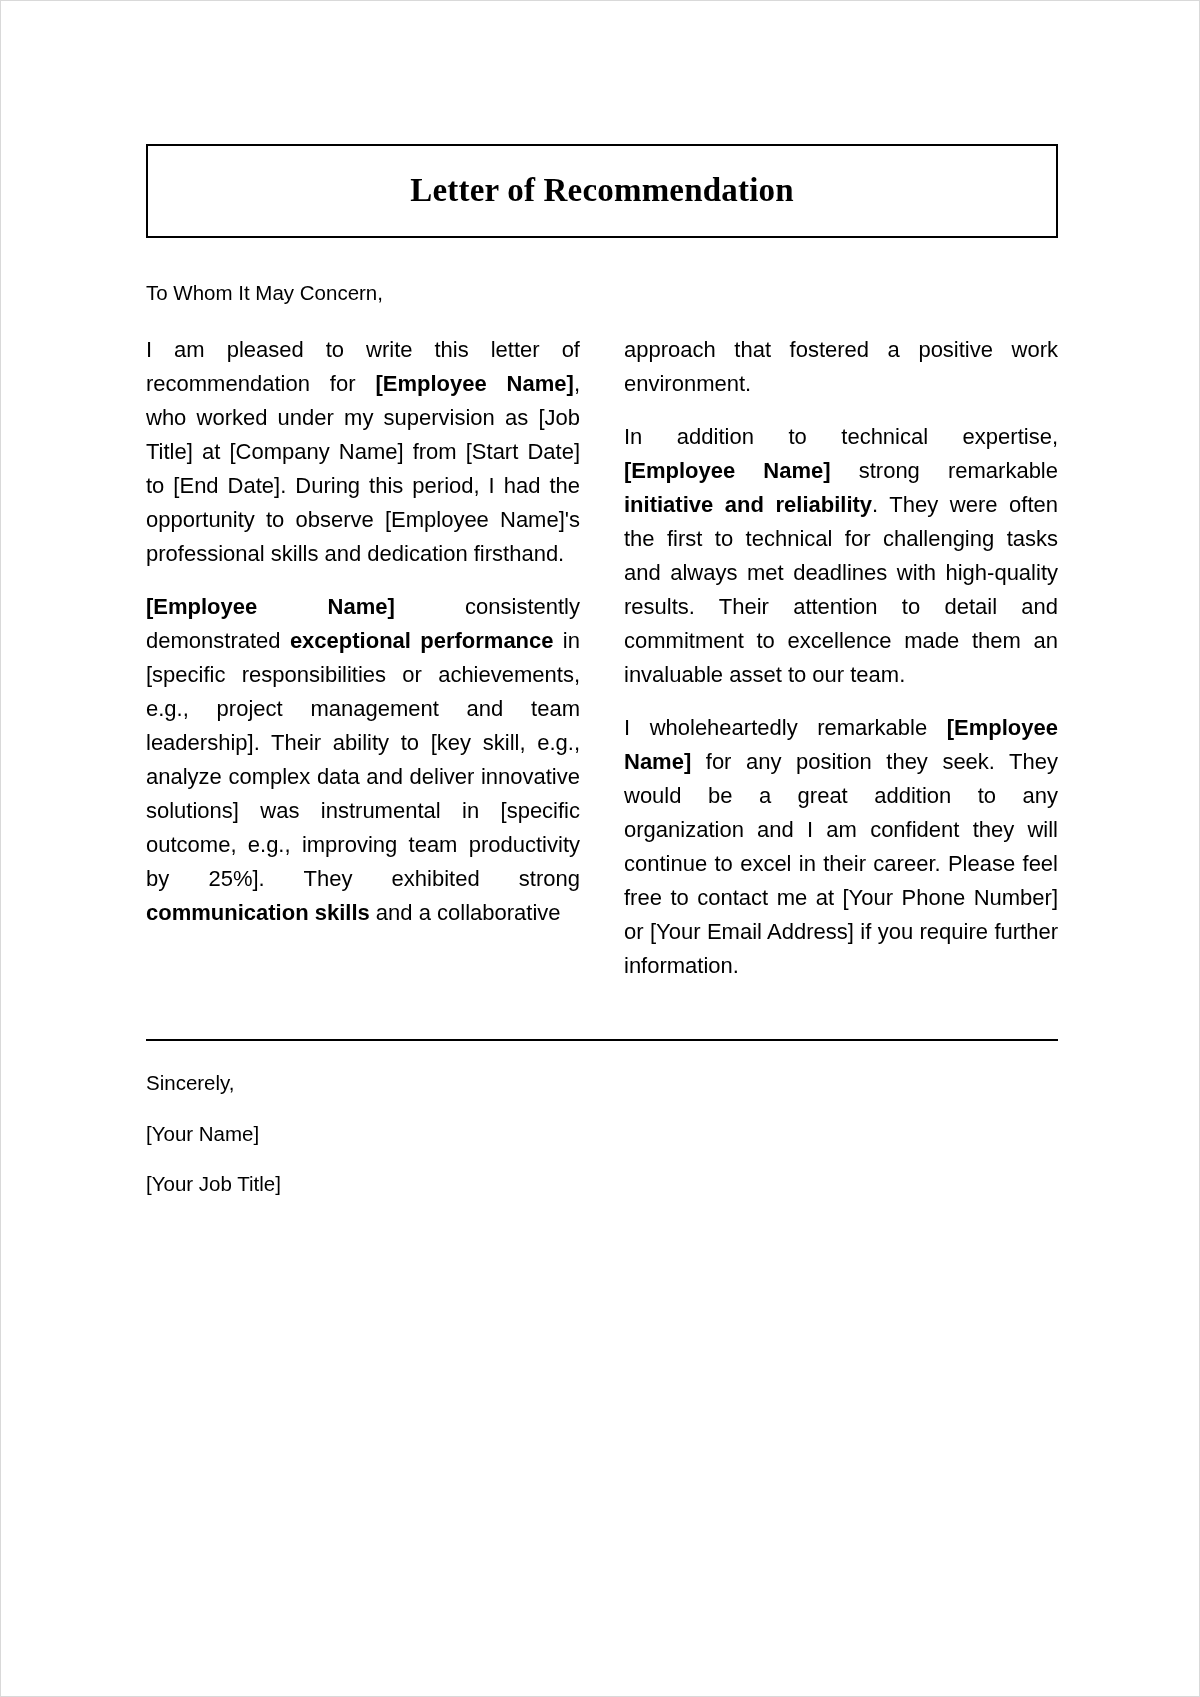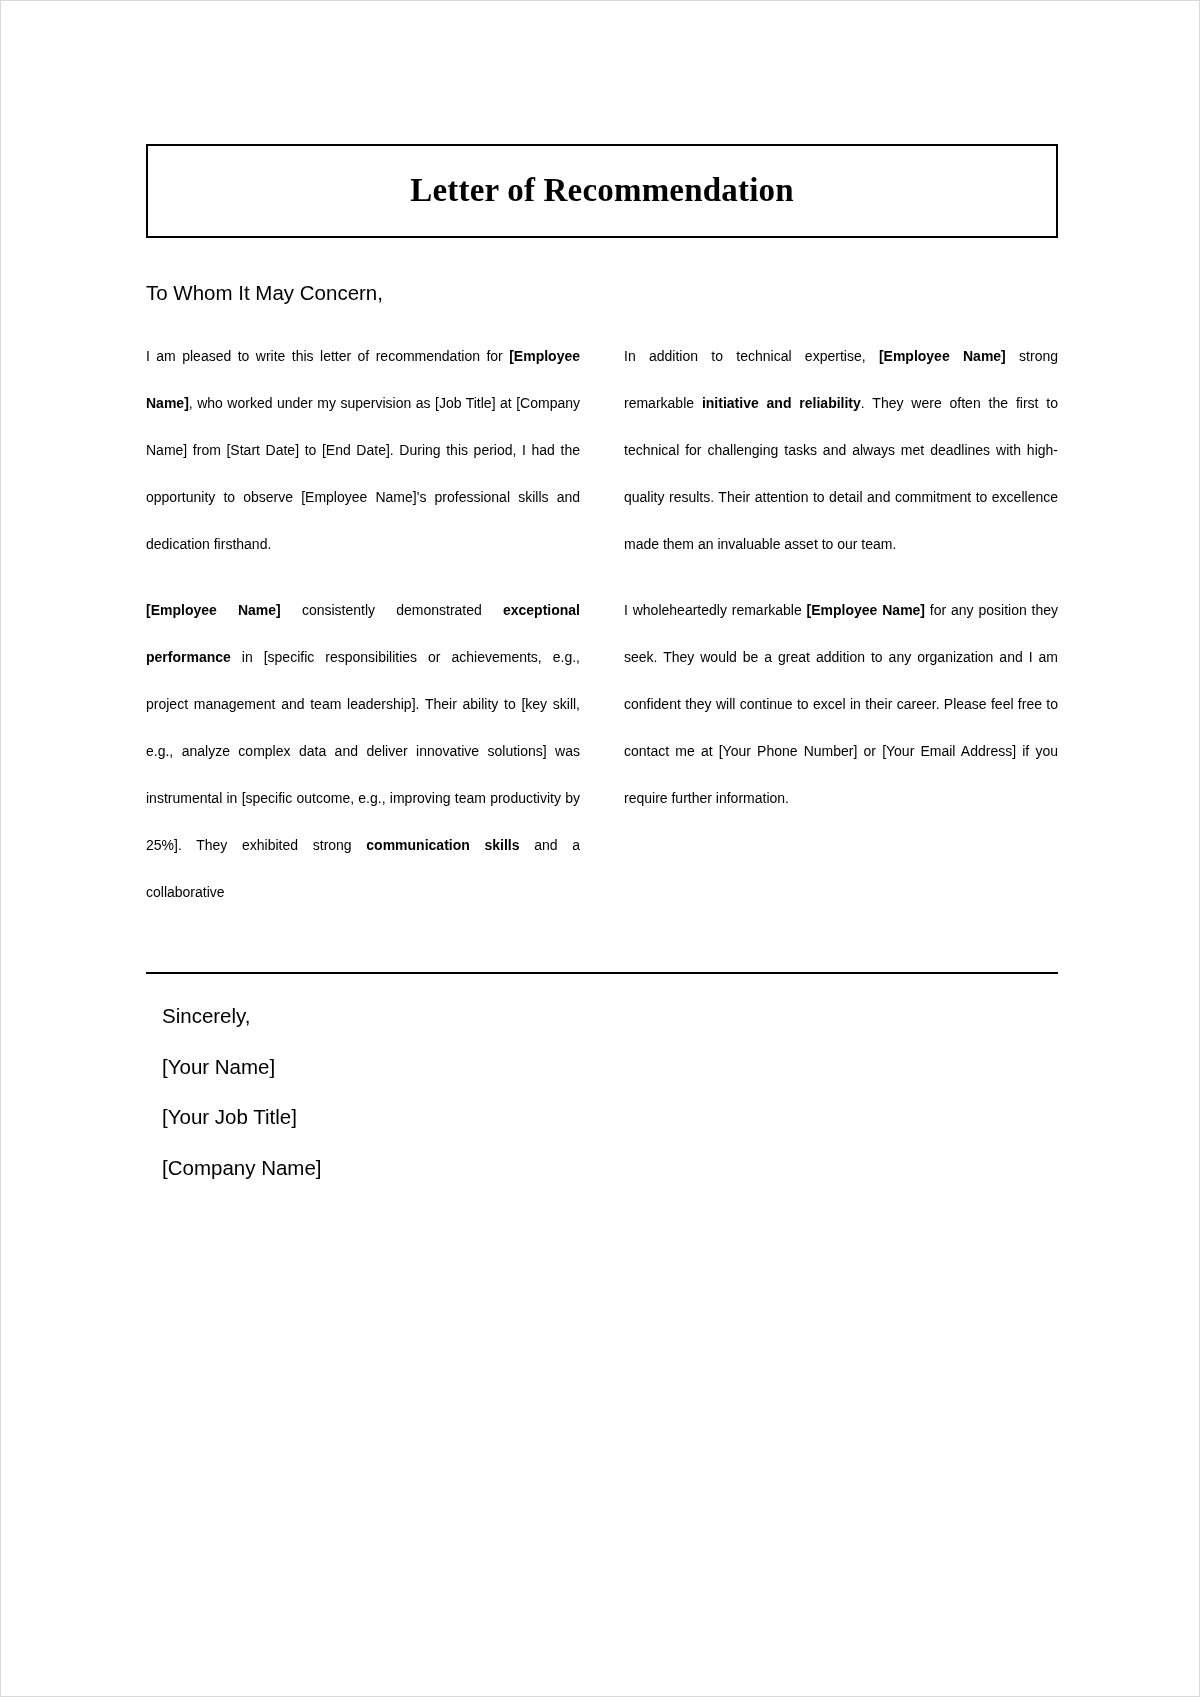--- a/index.html
+++ b/index.html
@@ -54,41 +54,40 @@
     display: flex;
     gap: 44px;
   }
   .column {
     width: 434px;
     flex: 0 0 434px;
   }
   .para {
     text-align: justify;
     text-justify: inter-word;
-    font-size: 14px;
-    line-height: 47px;
+    font-size: 22px;
+    line-height: 34px;
     margin: 0 0 19px 0;
     hyphens: none;
   }
   .para:last-child { margin-bottom: 0; }
   .para b { font-weight: bold; }
 
   
   .rule {
     border: none;
     border-top: 2px solid #000000;
     margin: 0;
     height: 0;
   }
   .rule-top { margin-top: 56px; }
 
   
   .closing {
     margin-top: 28px;
-    margin-left: 16px;
   }
   .closing-line {
     font-size: 20.5px;
     line-height: 1.35;
     margin-bottom: 23px;
   }
   .closing-line:last-child { margin-bottom: 0; }
 
   
   .signature-zone {
@@ -113,30 +112,30 @@
     <div class="salutation">To Whom It May Concern,</div>
 
     <div class="body-columns">
 
       <div class="column">
         <p class="para"><span>I am pleased to write this letter of recommendation for </span><b>[Employee Name]</b><span>, who worked under my supervision as [Job Title] at [Company Name] from [Start Date] to [End Date]. During this period, I had the opportunity to observe [Employee Name]'s professional skills and dedication firsthand.</span></p>
         <p class="para"><b>[Employee Name]</b><span> consistently demonstrated </span><b>exceptional performance</b><span> in [specific responsibilities or achievements, e.g., project management and team leadership]. Their ability to [key skill, e.g., analyze complex data and deliver innovative solutions] was instrumental in [specific outcome, e.g., improving team productivity by 25%]. They exhibited strong </span><b>communication skills</b><span> and a collaborative</span></p>
       </div>
 
       <div class="column">
+        <p class="para"><span>approach that fostered a positive work environment.</span></p>
         <p class="para"><span>In addition to technical expertise, </span><b>[Employee Name]</b><span> strong remarkable </span><b>initiative and reliability</b><span>. They were often the first to technical for challenging tasks and always met deadlines with high-quality results. Their attention to detail and commitment to excellence made them an invaluable asset to our team.</span></p>
         <p class="para"><span>I wholeheartedly remarkable </span><b>[Employee Name]</b><span> for any position they seek. They would be a great addition to any organization and I am confident they will continue to excel in their career. Please feel free to contact me at [Your Phone Number] or [Your Email Address] if you require further information.</span></p>
       </div>
 
     </div>
 
     <hr class="rule rule-top">
 
     <div class="closing">
       <div class="closing-line">Sincerely,</div>
       <div class="closing-line">[Your Name]</div>
       <div class="closing-line">[Your Job Title]</div>
-      <div class="closing-line">[Company Name]</div>
     </div>
 
 
   </div>
 </div>
 
 </body></html>

